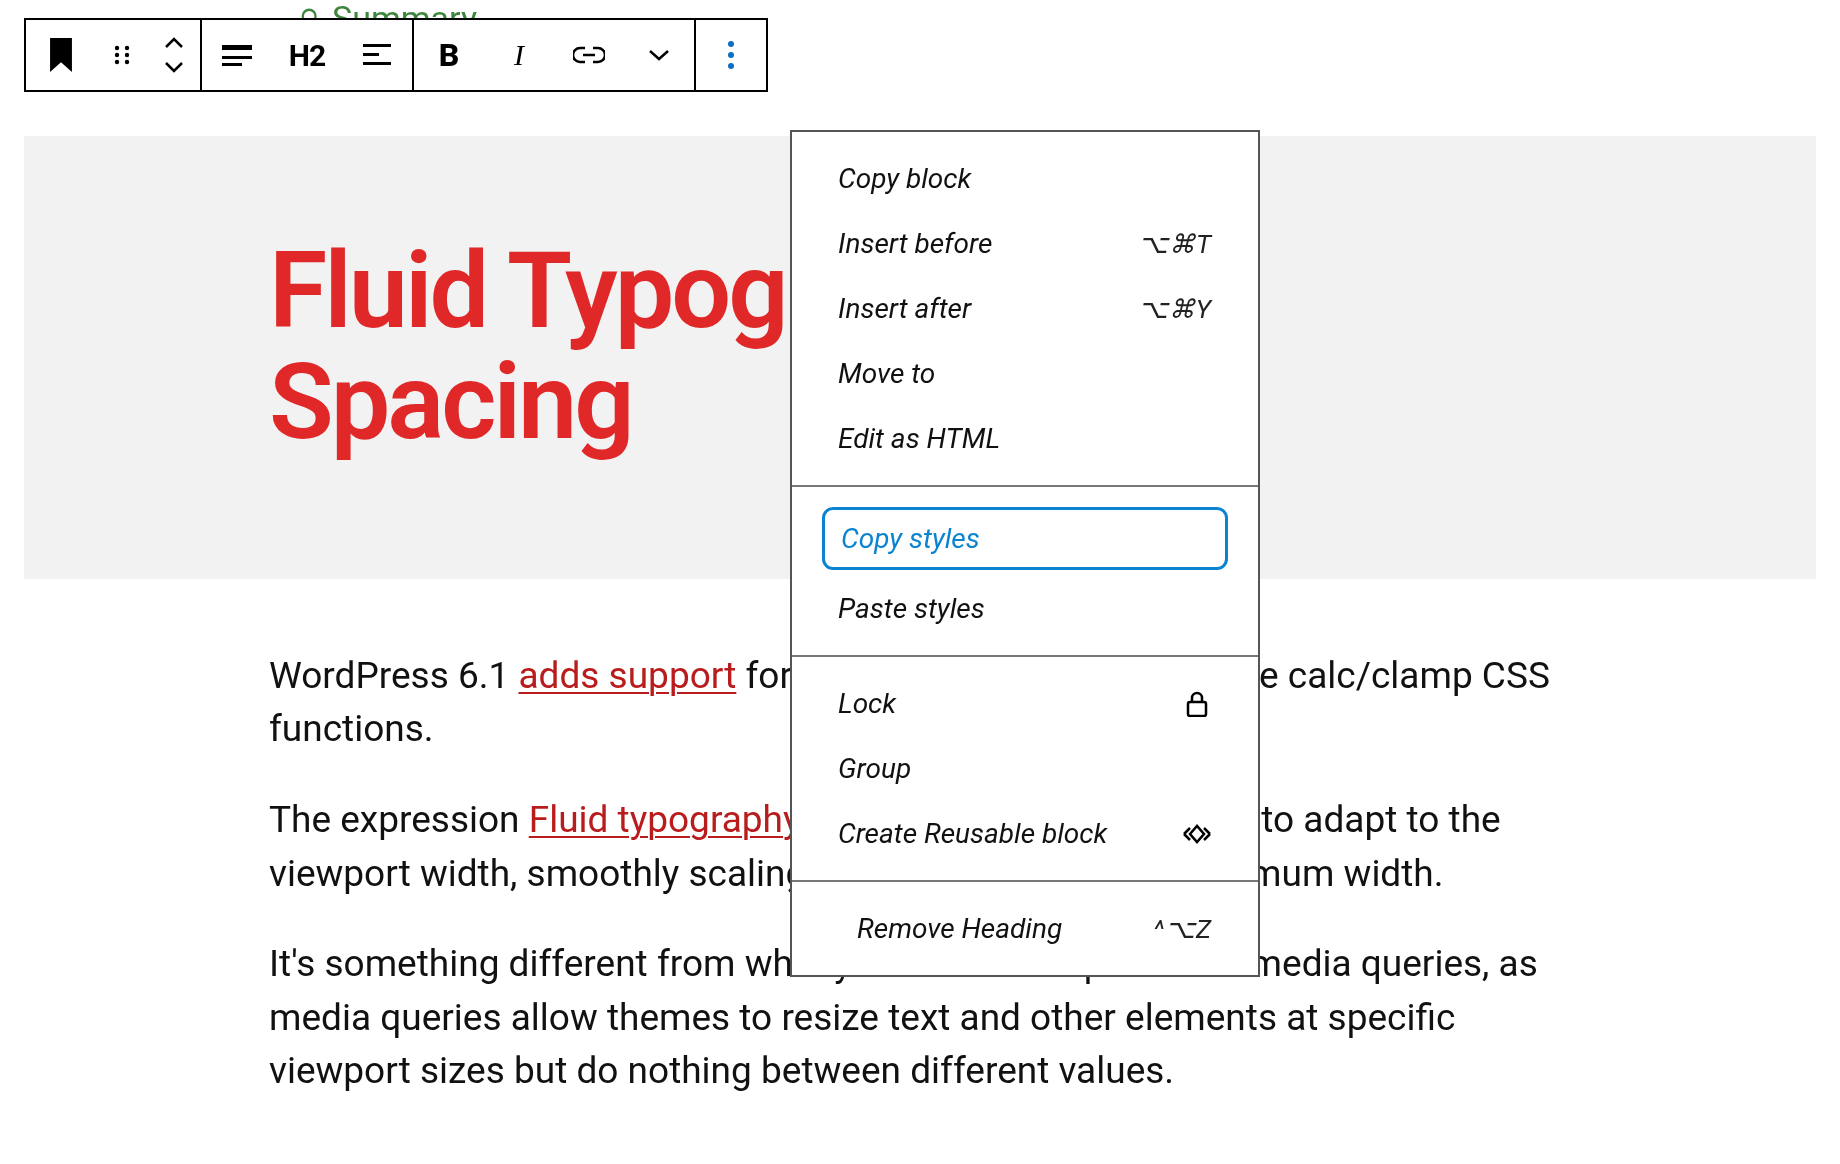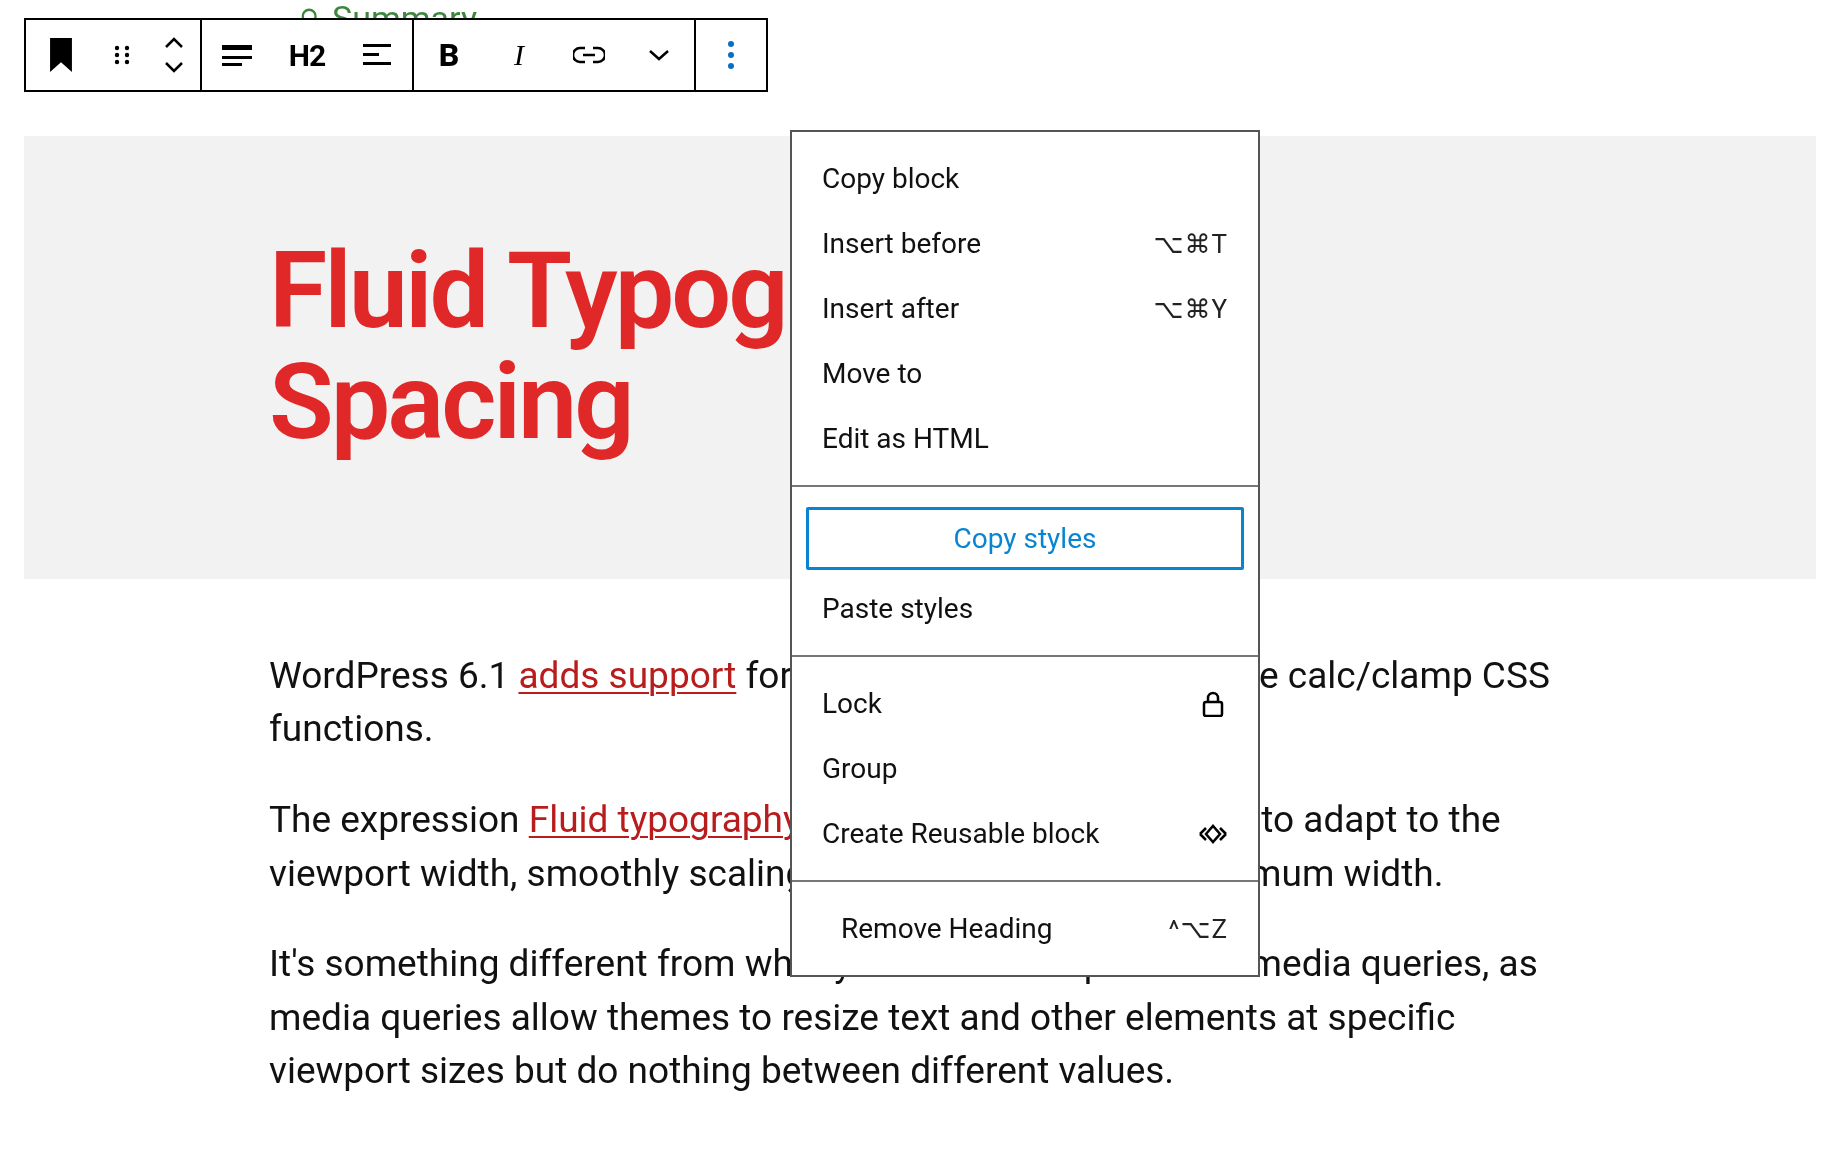--- a/index.html
+++ b/index.html
@@ -107,21 +107,22 @@
   position: absolute;
   top: 130px;
   left: 790px;
   width: 470px;
   background: #fff;
   border: 2px solid #555;
   z-index: 10;
 }
 .dd-group {
   border-bottom: 2px solid #777;
-  padding: 14px 0;
+  padding: 14px 16px;
+  font-style: italic;
 }
 .dd-group:last-child { border-bottom: none; margin-left: 19px; }
 .dd-item {
   display: flex;
   justify-content: space-between;
   align-items: center;
   padding: 16px 30px;
   font-size: 28px;
   cursor: pointer;
   color: #111;
@@ -129,22 +130,21 @@
 .dd-item .shortcut {
   font-size: 26px;
   color: #222;
   letter-spacing: 1px;
 }
 .dd-item.highlighted {
   border: 3px solid #0a84d0;
   margin: 6px 14px;
   padding: 12px 16px;
   color: #0a84d0;
-  border-radius: 2px;
-  justify-content: center;
+  border-radius: 11px;
 }
 .dd-icon {
   width: 30px;
   height: 30px;
   display: flex;
   align-items: center;
   justify-content: center;
 }
 
 

